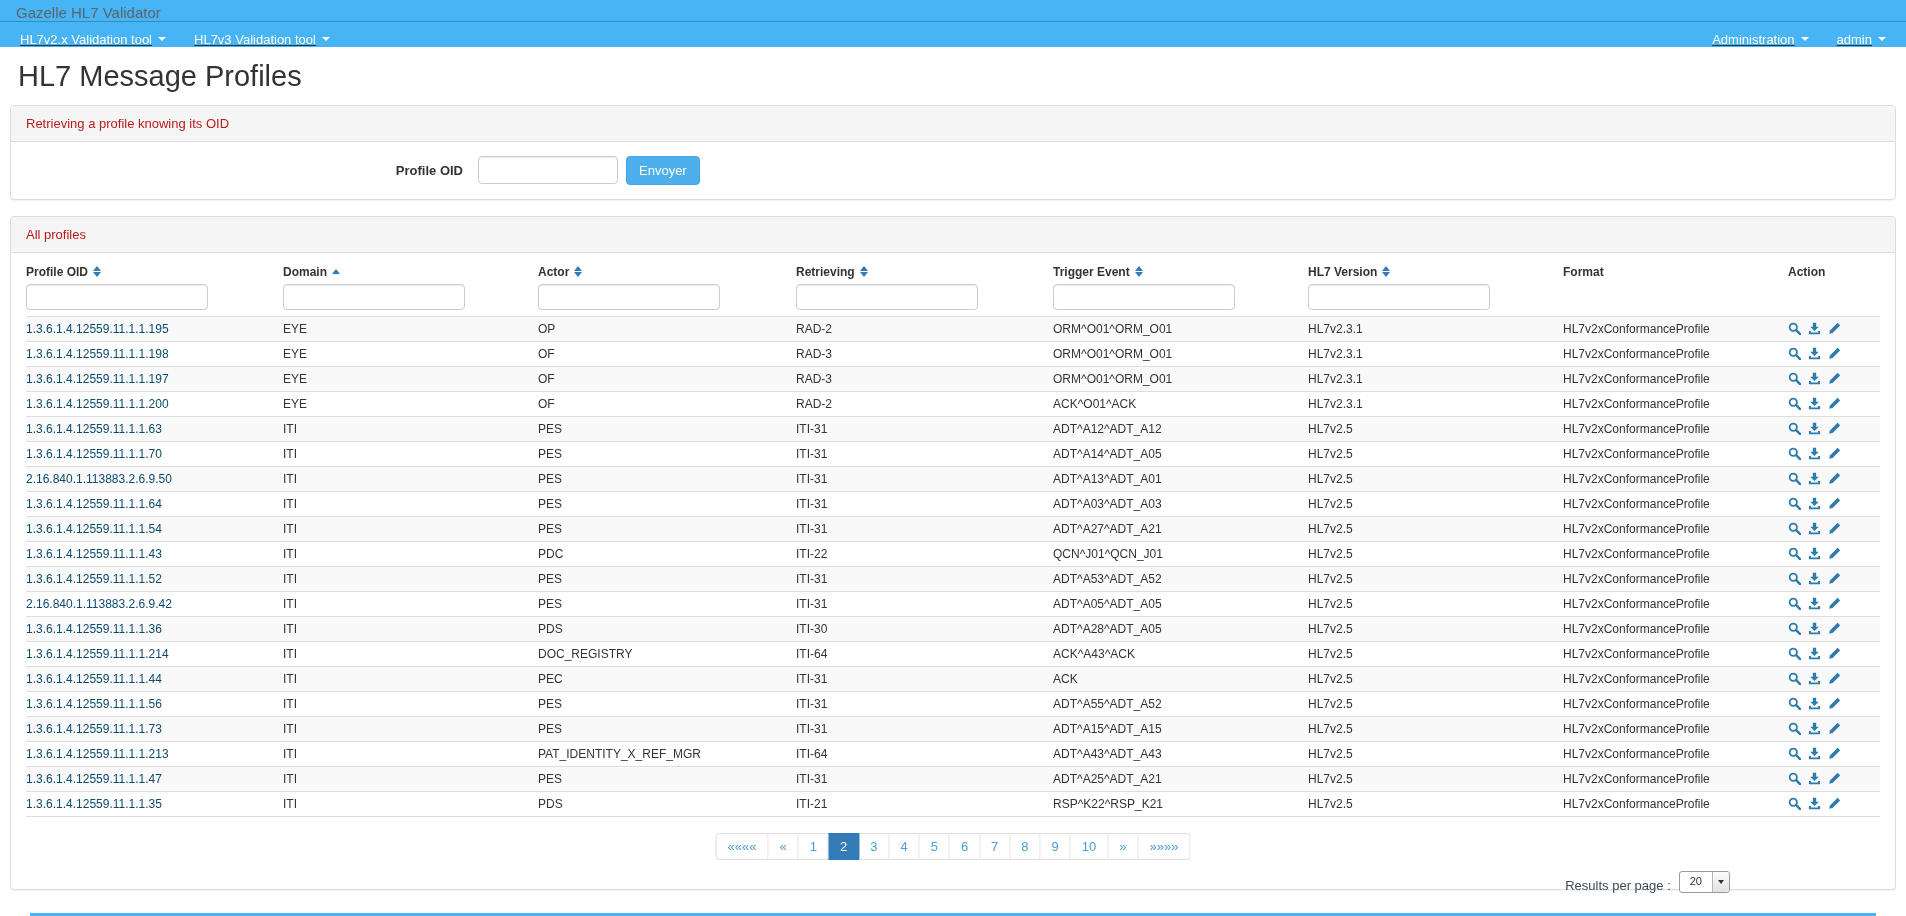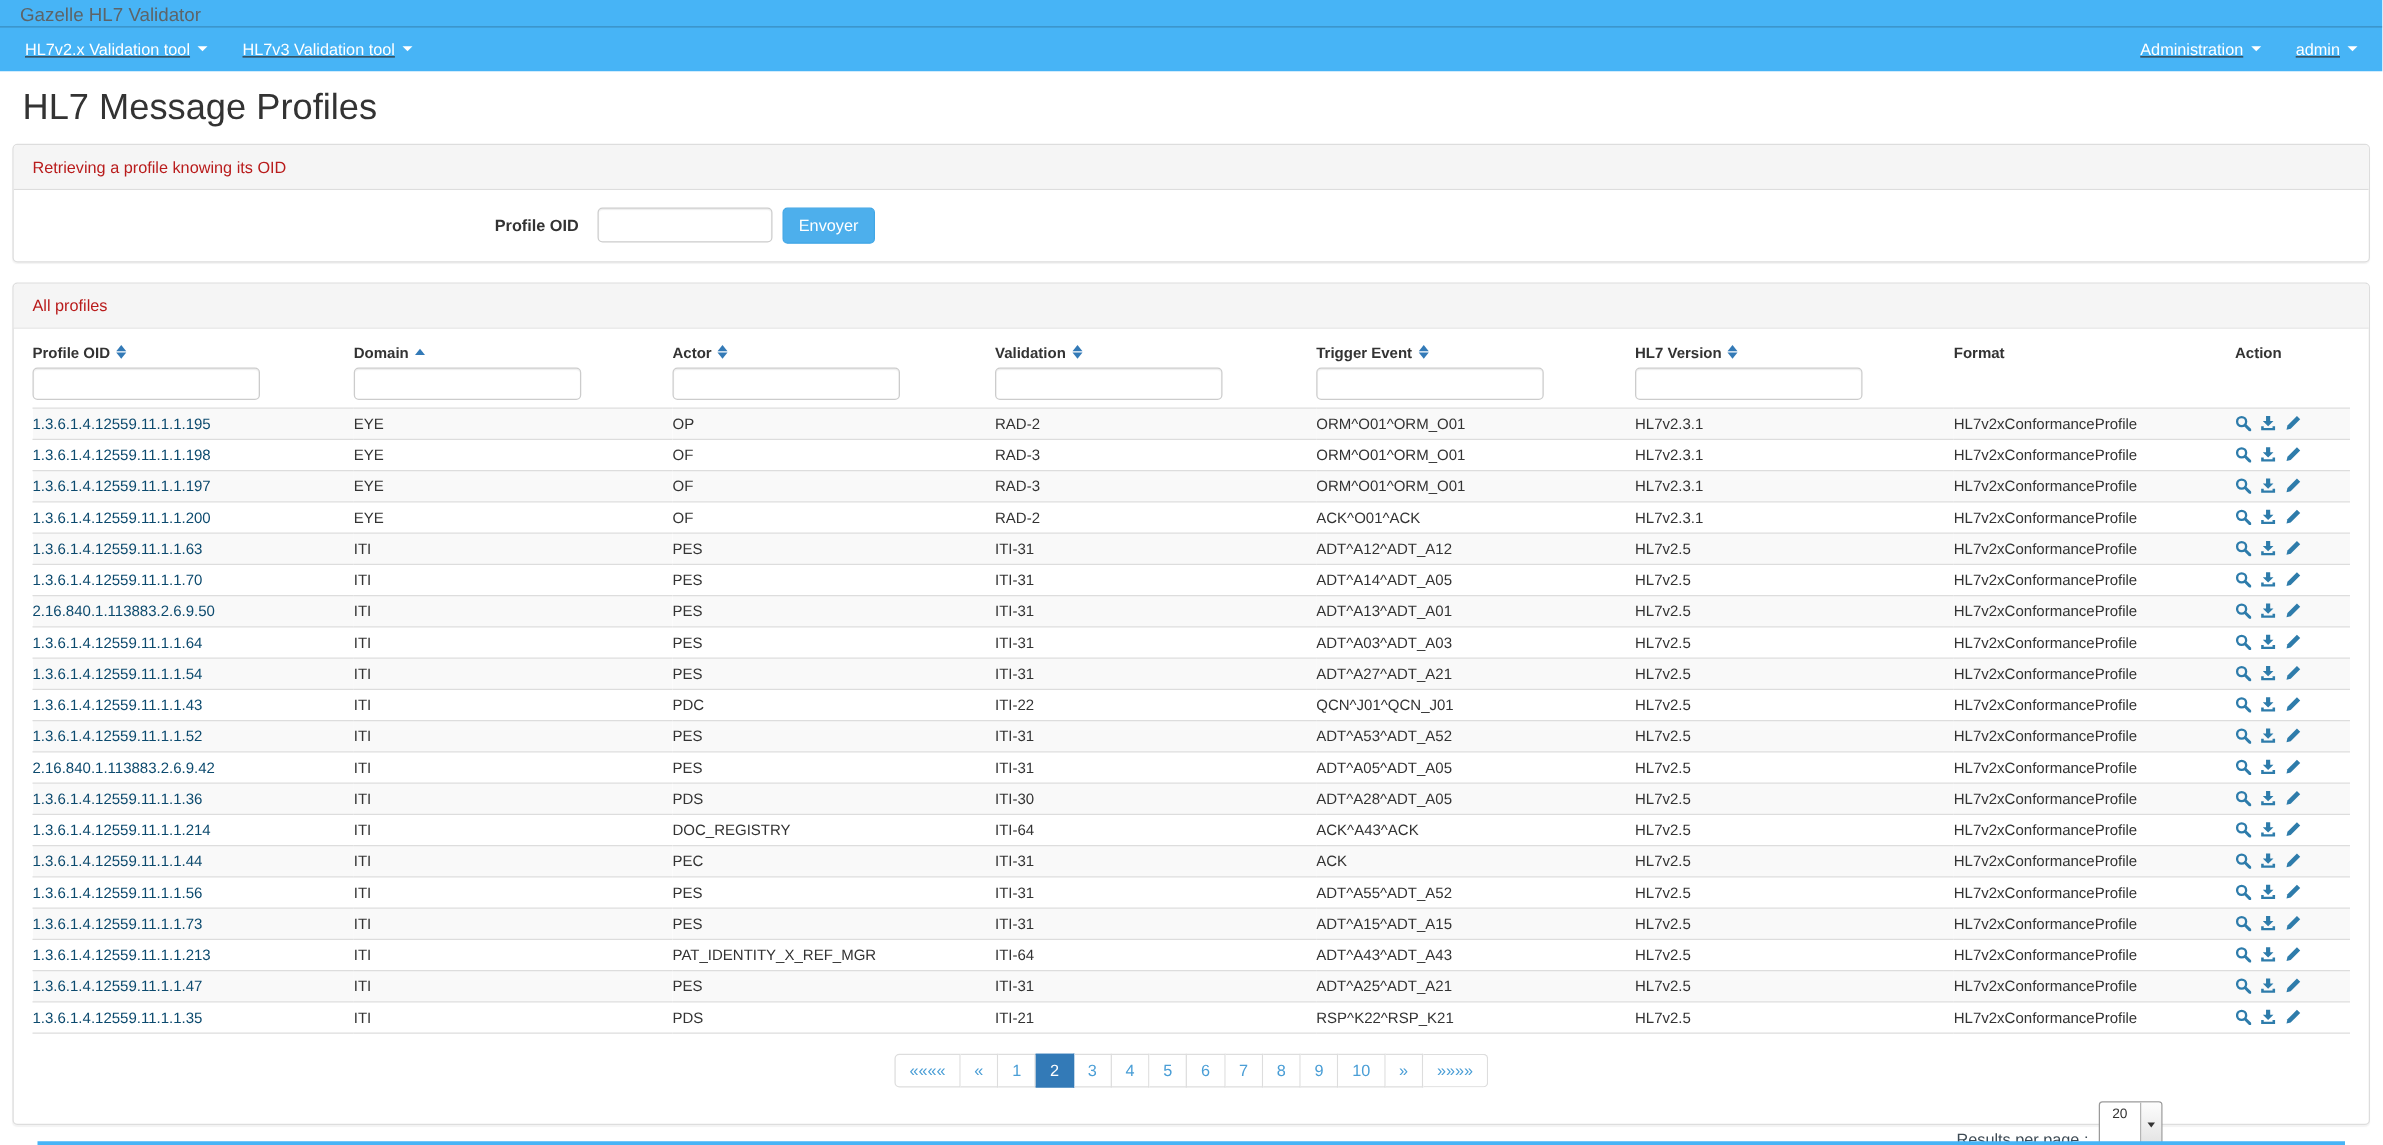--- a/index.html
+++ b/index.html
@@ -3,21 +3,21 @@
 <meta charset="utf-8">
 <style>
   * { box-sizing: border-box; }
   html,body { margin:0; padding:0; }
   body {
     width:1906px; height:916px; position:relative; overflow:hidden;
     background:#fff; color:#333;
     font-family:"Liberation Sans","DejaVu Sans",sans-serif;
   }
   
-  .navbar { background:#47b4f6; height:57px; }
+  .navbar { background:#47b4f6; height:47px; }
   .brand-row { height:22px; padding:3px 16px 0; border-bottom:1px solid rgba(0,0,0,.22); display:flex; align-items:center; }
   .brand { color:#5d6468; font-size:15px; text-decoration:none; }
   .menu-row { display:flex; justify-content:space-between; align-items:center; height:34px; padding:0 6px; }
   .nav-group { display:flex;text-decoration:underline; }
   .nav-item { color:#fff; font-size:13px; padding:7px 14px; display:flex; align-items:center; gap:6px; cursor:pointer; text-decoration:none; }
   .caret { width:0; height:0; border-left:4px solid transparent; border-right:4px solid transparent; border-top:4px solid #fff; display:inline-block; }
   
   .container { padding:0 10px; }
   h1.page-title { font-size:29px; font-weight:500; line-height:1.1; margin:14px 8px 12px; color:#333; }
   .panel { border:1px solid #ddd; border-radius:4px; margin-bottom:16px; background:#fff; box-shadow:0 1px 1px rgba(0,0,0,.05); }
@@ -48,21 +48,21 @@
   
   .table-footer { position:relative; height:46px; margin-top:12px; }
   ul.pagination { position:absolute; left:50%; transform:translateX(-50%); top:4px; display:flex; list-style:none; margin:0; padding:0; }
   .page-item { border:1px solid #ddd; border-left:none; background:#fff; }
   .page-item:first-child { border-left:1px solid #ddd; border-radius:4px 0 0 4px; }
   .page-item:last-child { border-radius:0 4px 4px 0; }
   .page-link { display:block; padding:5px 11px; font-size:13px; color:#4a9ed6; text-decoration:none; cursor:pointer; }
   .page-item.active { background:#337ab7; border-color:#337ab7; }
   .page-item.active .page-link { color:#fff; }
   .rpp { position:absolute; right:150px; top:10px; display:flex; align-items:flex-end; font-size:13px; color:#3d4a54;margin-top:32px; }
-  .rpp-select { display:inline-flex; align-items:stretch; border:1px solid #9a9a9a; border-radius:3px; background:#fff; overflow:hidden; margin-left:8px; cursor:pointer; height:38px; }
+  .rpp-select { display:inline-flex; align-items:stretch; border:1px solid #9a9a9a; border-radius:3px; background:#fff; overflow:hidden; margin-left:8px; cursor:pointer; height:22px; }
   .rpp-value { padding:3px 10px; font-size:11px; color:#333; }
   .rpp-arrow { display:flex; align-items:center; padding:0 5px; border-left:1px solid #b5b5b5; background:linear-gradient(#fdfdfd,#e1e1e1); }
   .rpp-caret { width:0; height:0; border-left:3.5px solid transparent; border-right:3.5px solid transparent; border-top:4px solid #333; }
   .bottom-bar { position:absolute; left:30px; right:30px; bottom:0; height:3px; background:#47b4f6; }
 </style>
 </head>
 <body>
 
 <div class="navbar">
   <div class="brand-row">
@@ -135,21 +135,21 @@
                   </span>
                 </span></th>
               <th><span class="th-wrap">
                   <span>Actor</span>
                   <span class="sort-icon">
                     <span class="tri-up"></span>
                     <span class="tri-down"></span>
                   </span>
                 </span></th>
               <th><span class="th-wrap">
-                  <span>Validation</span>
+                  <span>Retrieving</span>
                   <span class="sort-icon">
                     <span class="tri-up"></span>
                     <span class="tri-down"></span>
                   </span>
                 </span></th>
               <th><span class="th-wrap">
                   <span>Trigger Event</span>
                   <span class="sort-icon">
                     <span class="tri-up"></span>
                     <span class="tri-down"></span>

